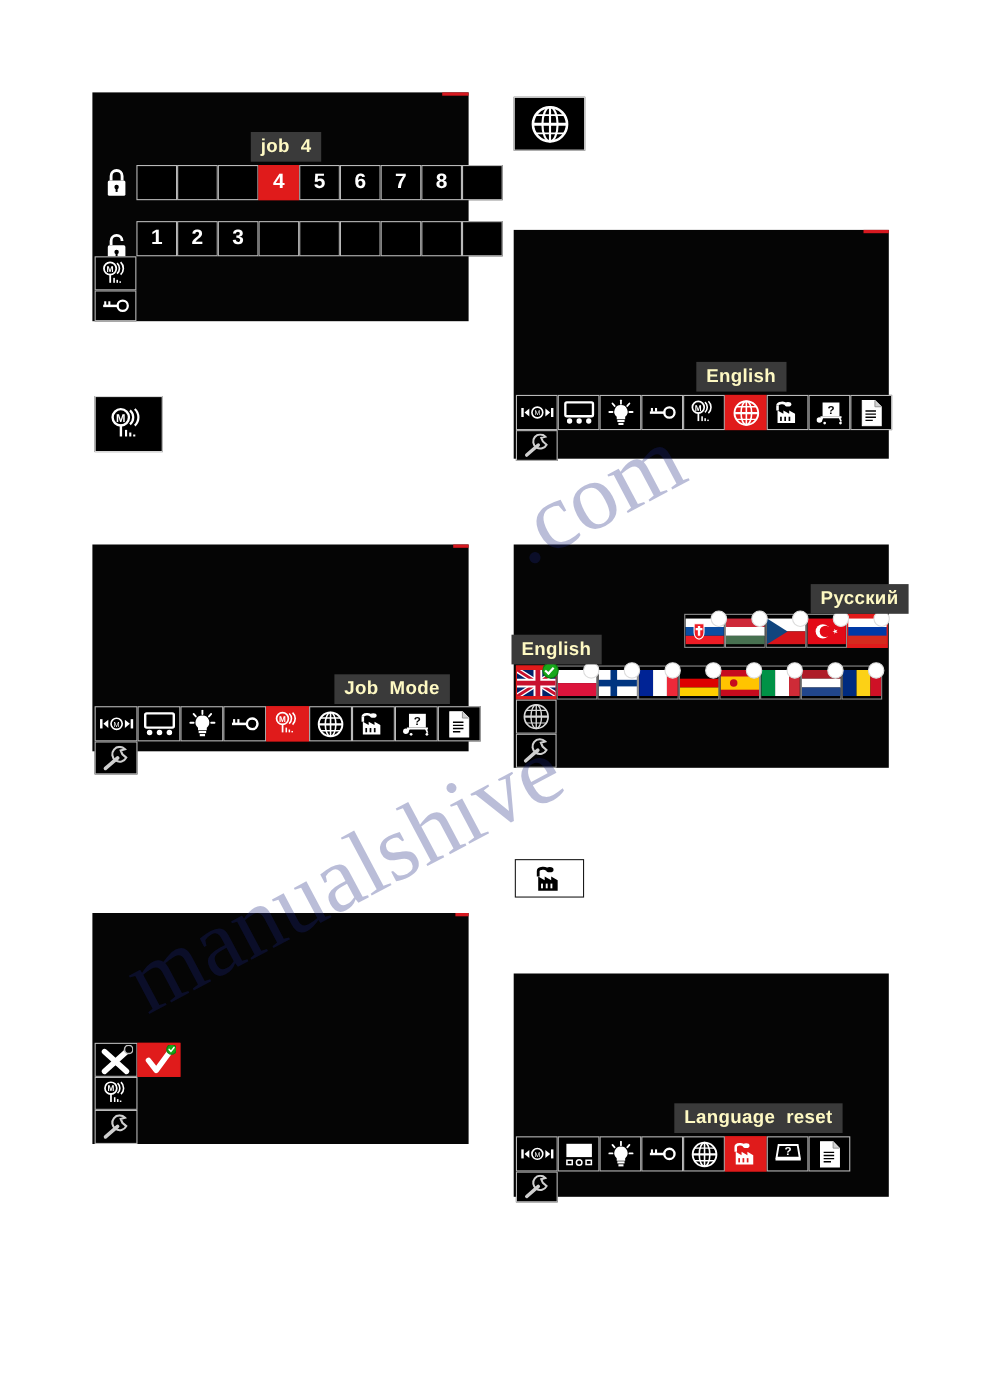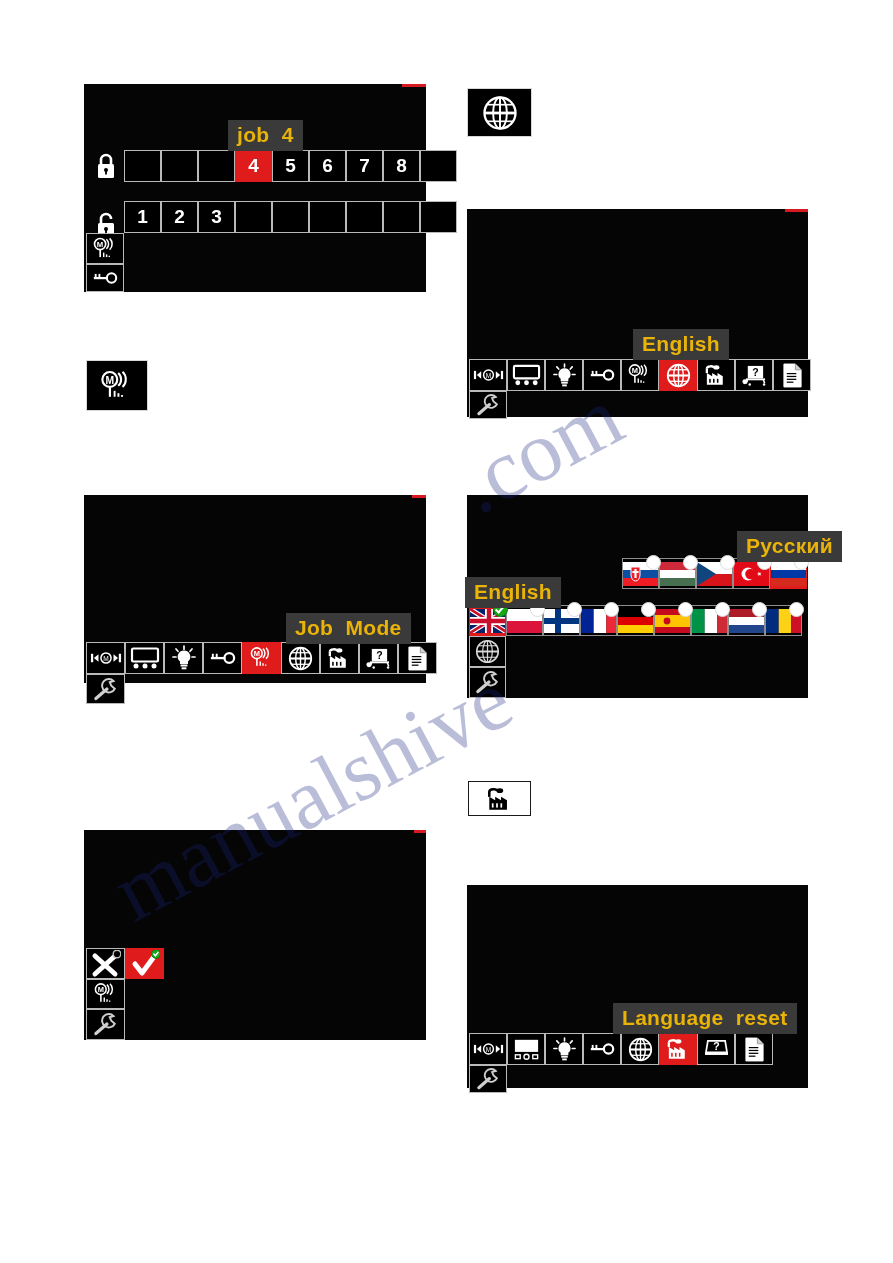--- a/index.html
+++ b/index.html
@@ -14,22 +14,22 @@
   }
   .wm span{
     position:absolute;color:rgba(26,35,126,0.30);
     font-family:"Liberation Serif", serif;white-space:nowrap;
   }
   .wm .l1{left:95px;top:745px;font-size:86px;transform:rotate(-28deg);}
   .wm .l2{left:455px;top:400px;font-size:86px;transform:rotate(-28deg);}
 
   
   .tip{
-    position:absolute;background:#3a3a3a;color:#eab308;
-    font-size:21px;font-weight:bold;letter-spacing:.3px;
+    position:absolute;background:#3a3a3a;color:#fef9c3;
+    font-size:17px;font-weight:bold;letter-spacing:.3px;
     padding:3px 9px 4px 9px;white-space:pre;z-index:40;line-height:1.15;
   }
 
   
   .cell{
     position:absolute;border:1px solid #b9b9b9;box-sizing:border-box;
     background:#000;display:flex;align-items:center;justify-content:center;
   }
   .cell.sel{background:#e01b1b;border-color:#e01b1b;}
   .cell.numcell{color:#fff;font-size:19px;font-weight:bold;font-family:"Liberation Sans",sans-serif;}
@@ -150,21 +150,21 @@
       <rect x="12.2" y="17" width="1.6" height="5" fill="#fff"></rect>
       <rect x="15.4" y="19" width="1.6" height="3" fill="#fff"></rect>
       <rect x="18.4" y="20.5" width="1.6" height="1.5" fill="#fff"></rect>
     </svg>
   </span>
 </div>
 
 <div class="panel" style="left:84px;top:495px;width:342px;height:188px;">
   <div class="redline" style="left:328px;top:0px;width:14px;"></div>
 
-  <div class="tip" style="left:202px;top:118px;">Job  Mode</div>
+  <div class="tip" style="left:220px;top:118px;">Job  Mode</div>
 
   <div class="cell" style="left:2px;top:147px;width:39px;height:32px;">
     <span>
       <svg viewBox="0 0 34 14" width="32" height="14">
         <rect x="1" y="2.5" width="2.4" height="9" fill="#fff"></rect>
         <path d="M9 3 L4.2 7 L9 11 Z" fill="#fff"></path>
         <circle cx="17" cy="7" r="5.4" fill="none" stroke="#fff" stroke-width="1.6"></circle>
         <text x="17" y="10" font-size="7" font-family="Liberation Sans, sans-serif" fill="#fff" text-anchor="middle">M</text>
         <path d="M25 3 L29.8 7 L25 11 Z" fill="#fff"></path>
         <rect x="30.6" y="2.5" width="2.4" height="9" fill="#fff"></rect>

